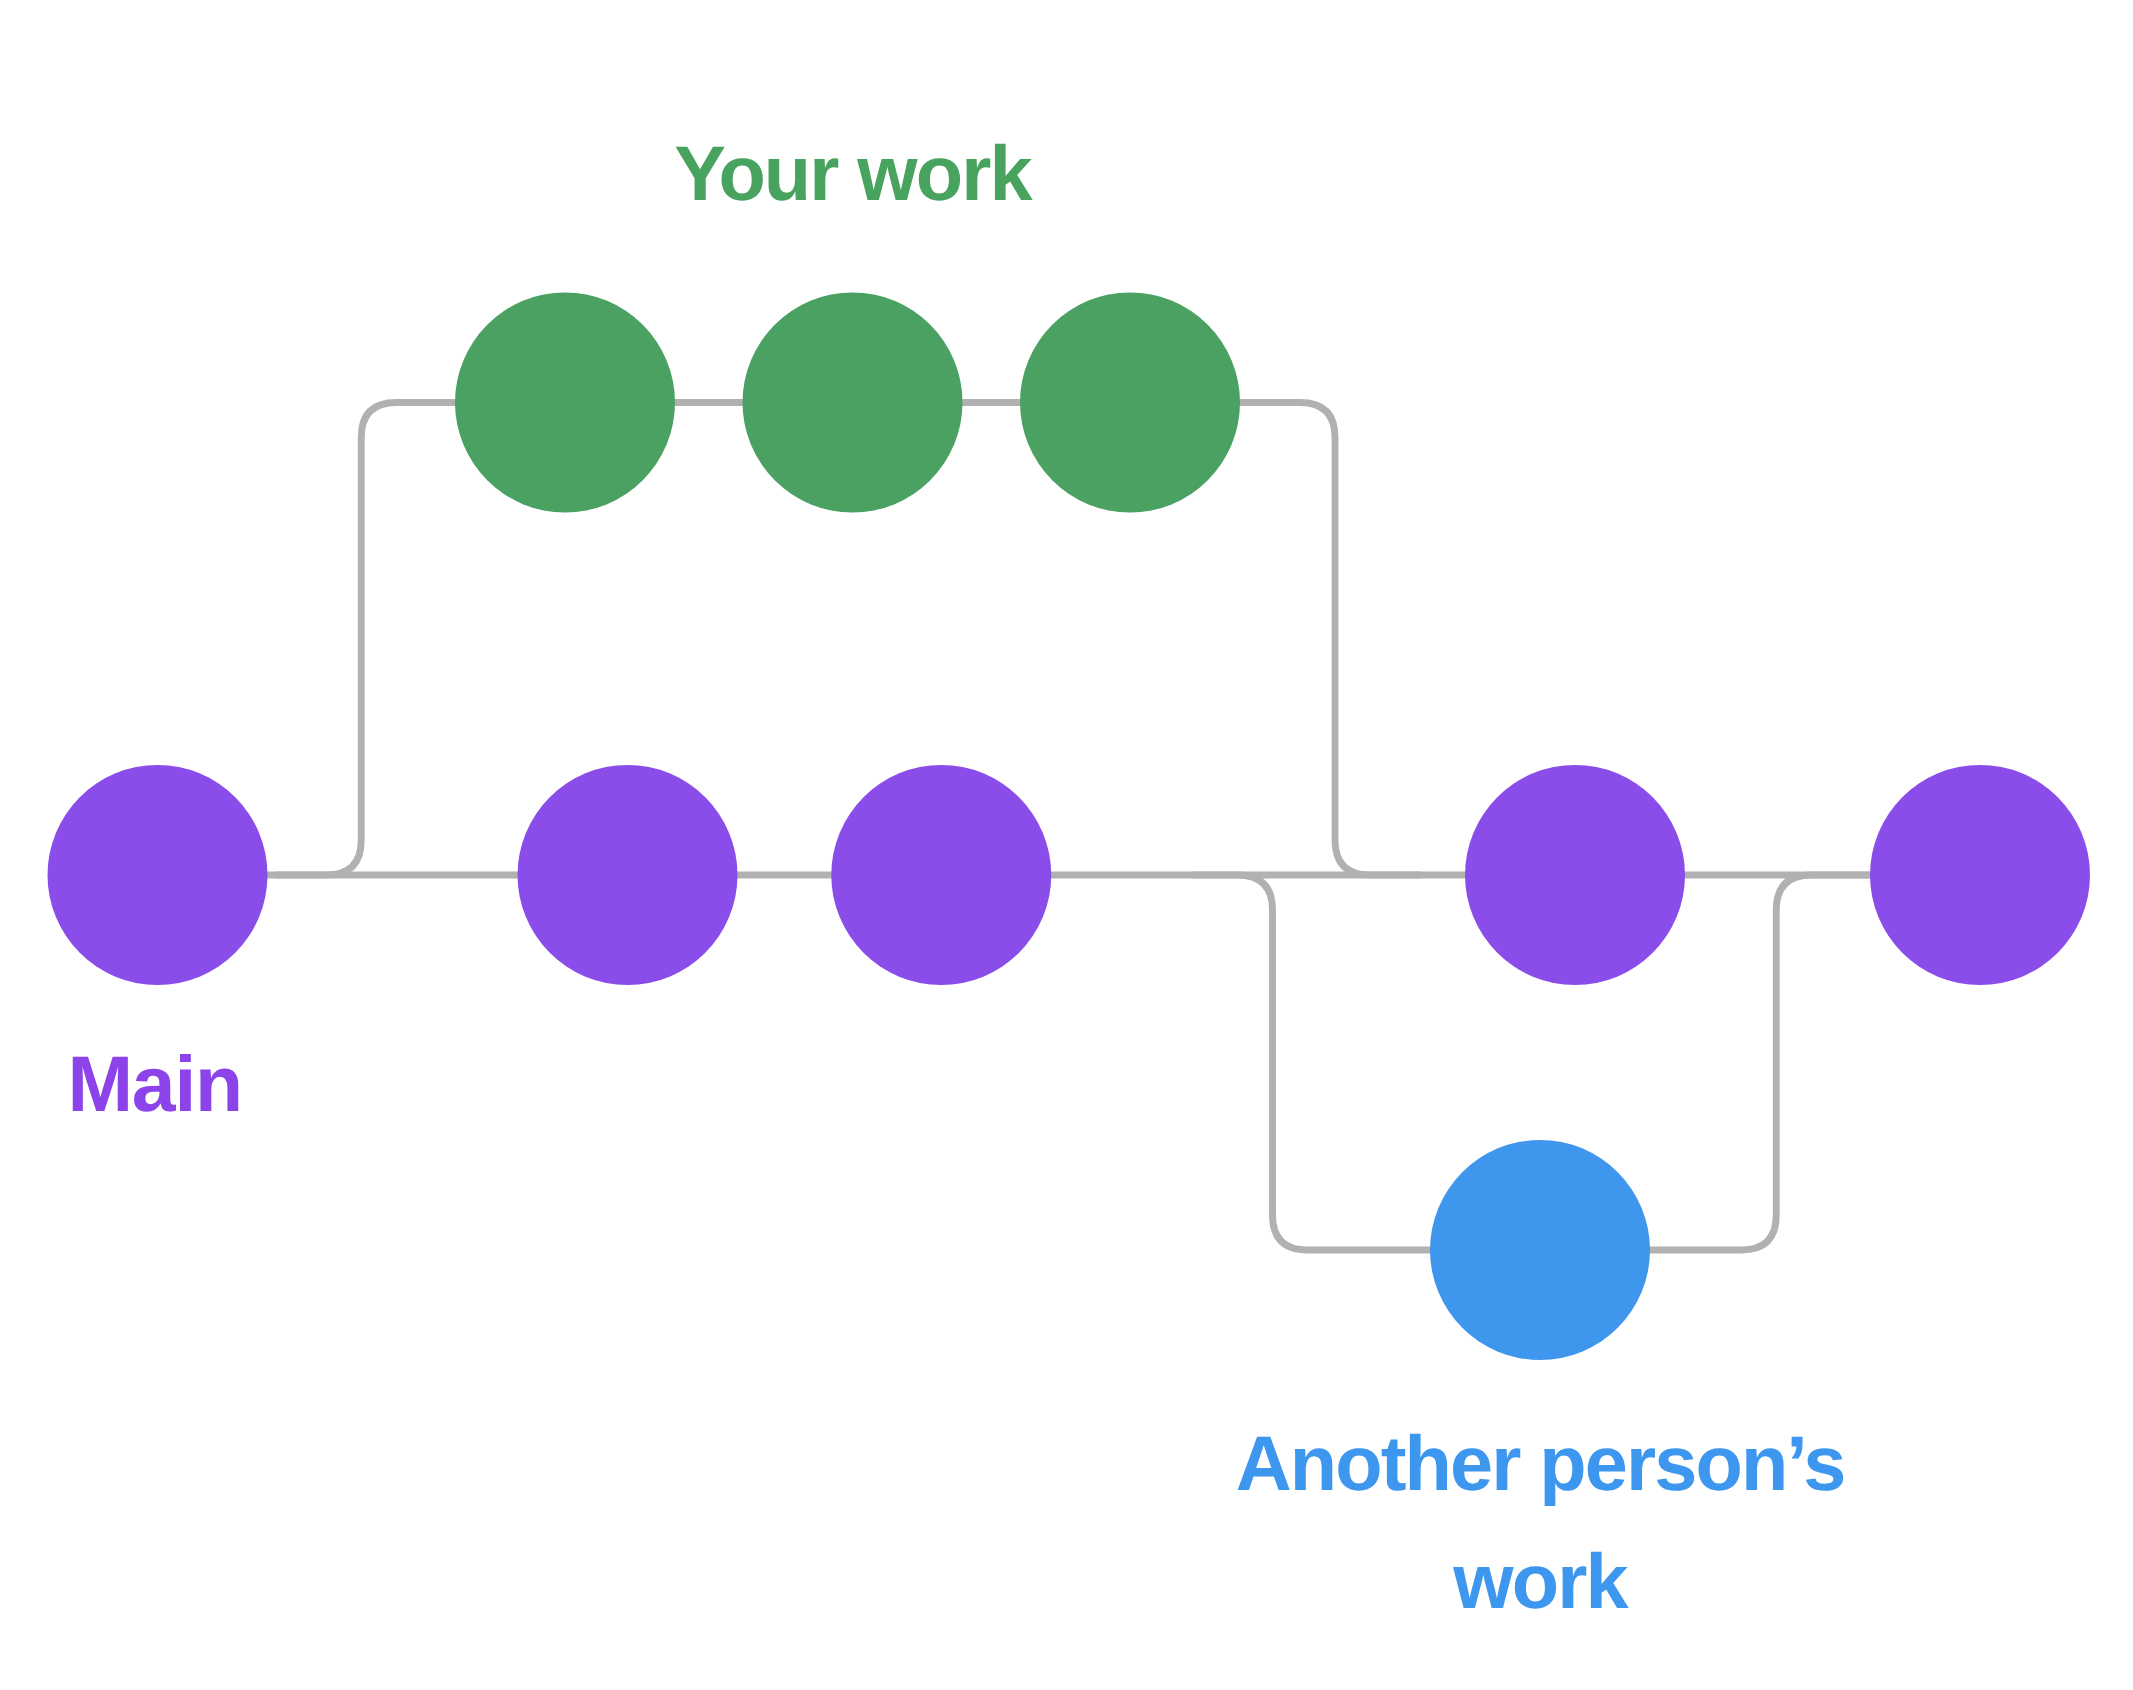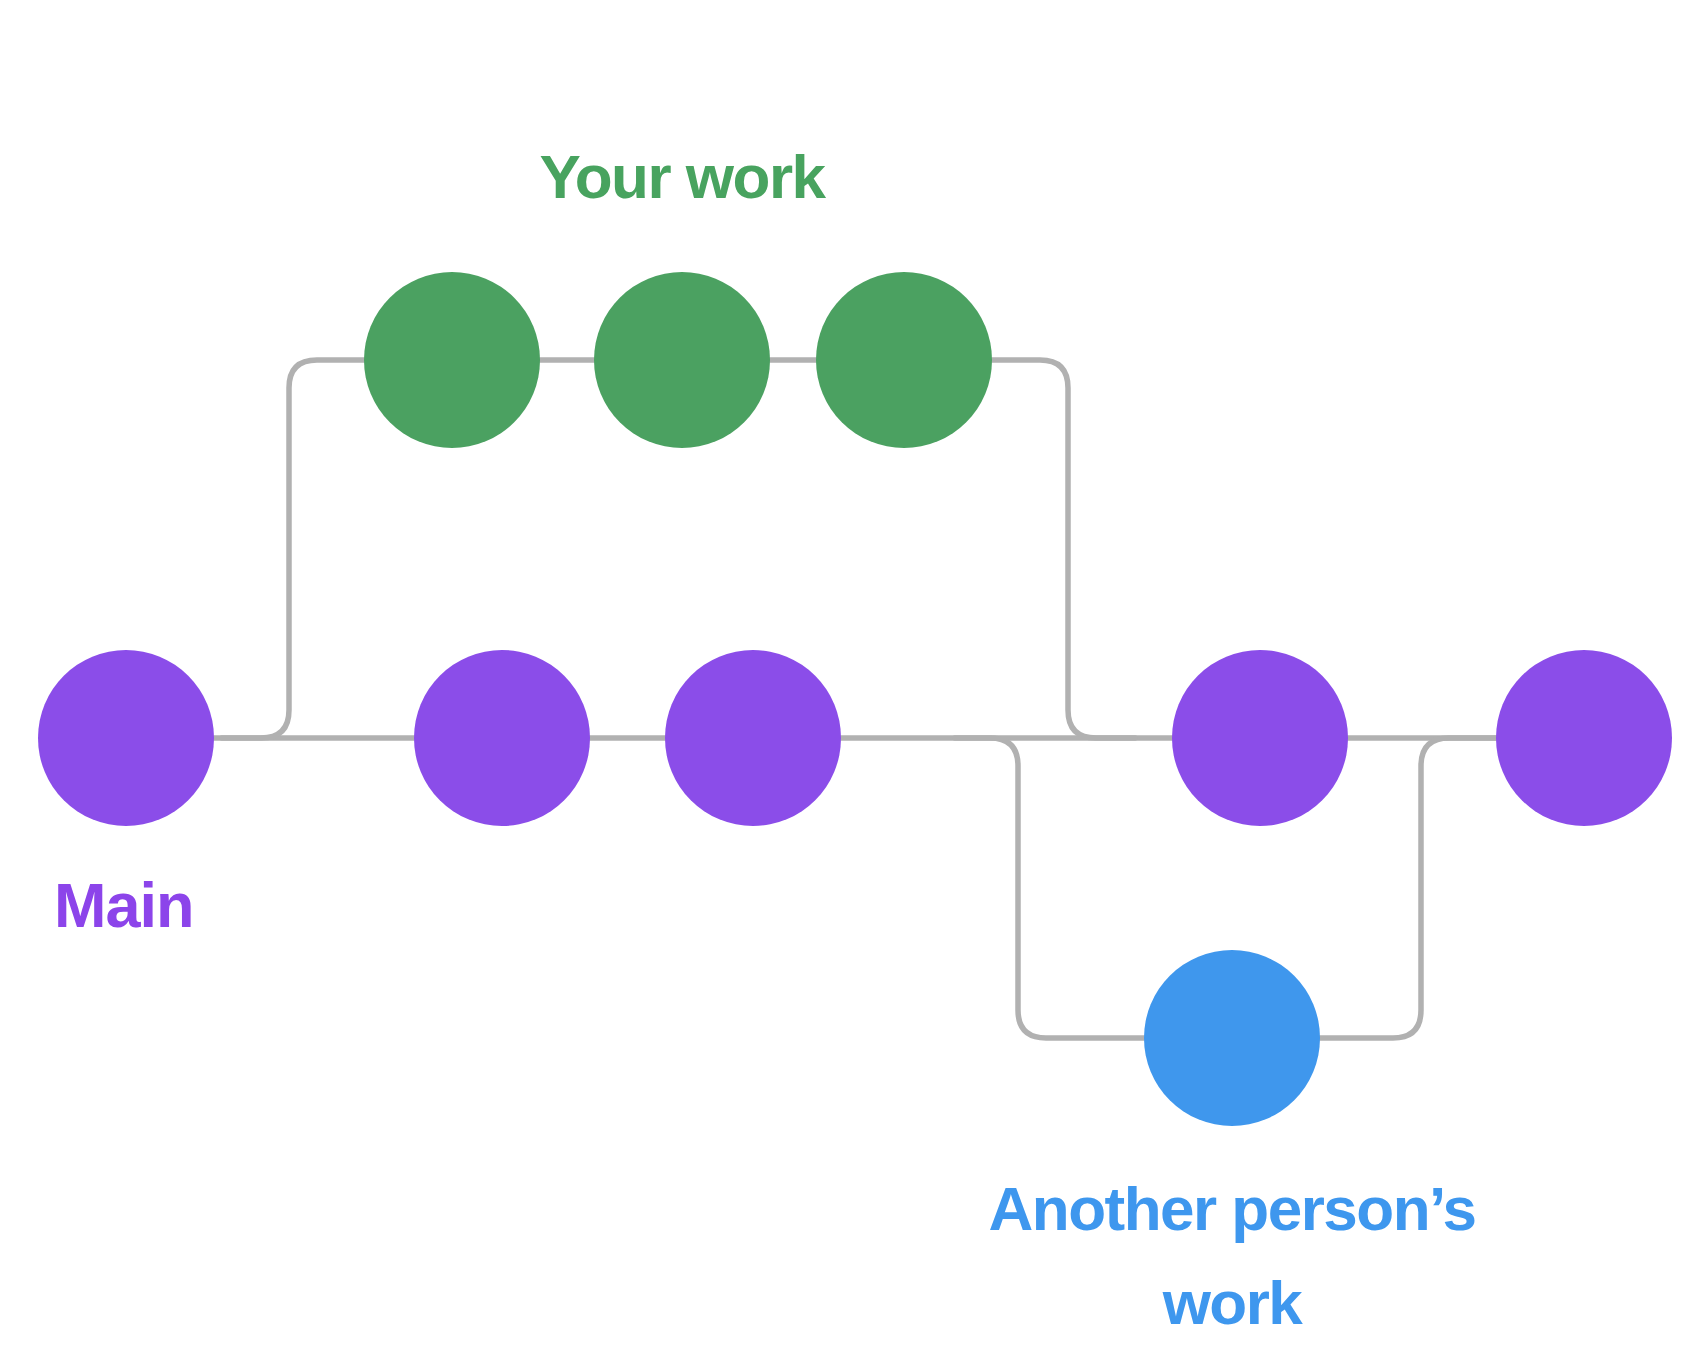--- a/index.html
+++ b/index.html
@@ -6,21 +6,20 @@
     margin: 0;
     padding: 0;
     background: #FFFFFF;
     width: 1706px;
     height: 1352px;
     overflow: hidden;
   }
   .diagram-wrap {
     width: 1706px;
     height: 1088px;
-    margin-top: 38px;
   }
   svg {
     display: block;
   }
   .branch-label {
     font-family: "Liberation Sans", sans-serif;
     font-weight: 700;
   }
   .label-lg { font-size: 62px; letter-spacing: -1.5px; }
   .label-main { font-size: 63px; letter-spacing: -1px; }

